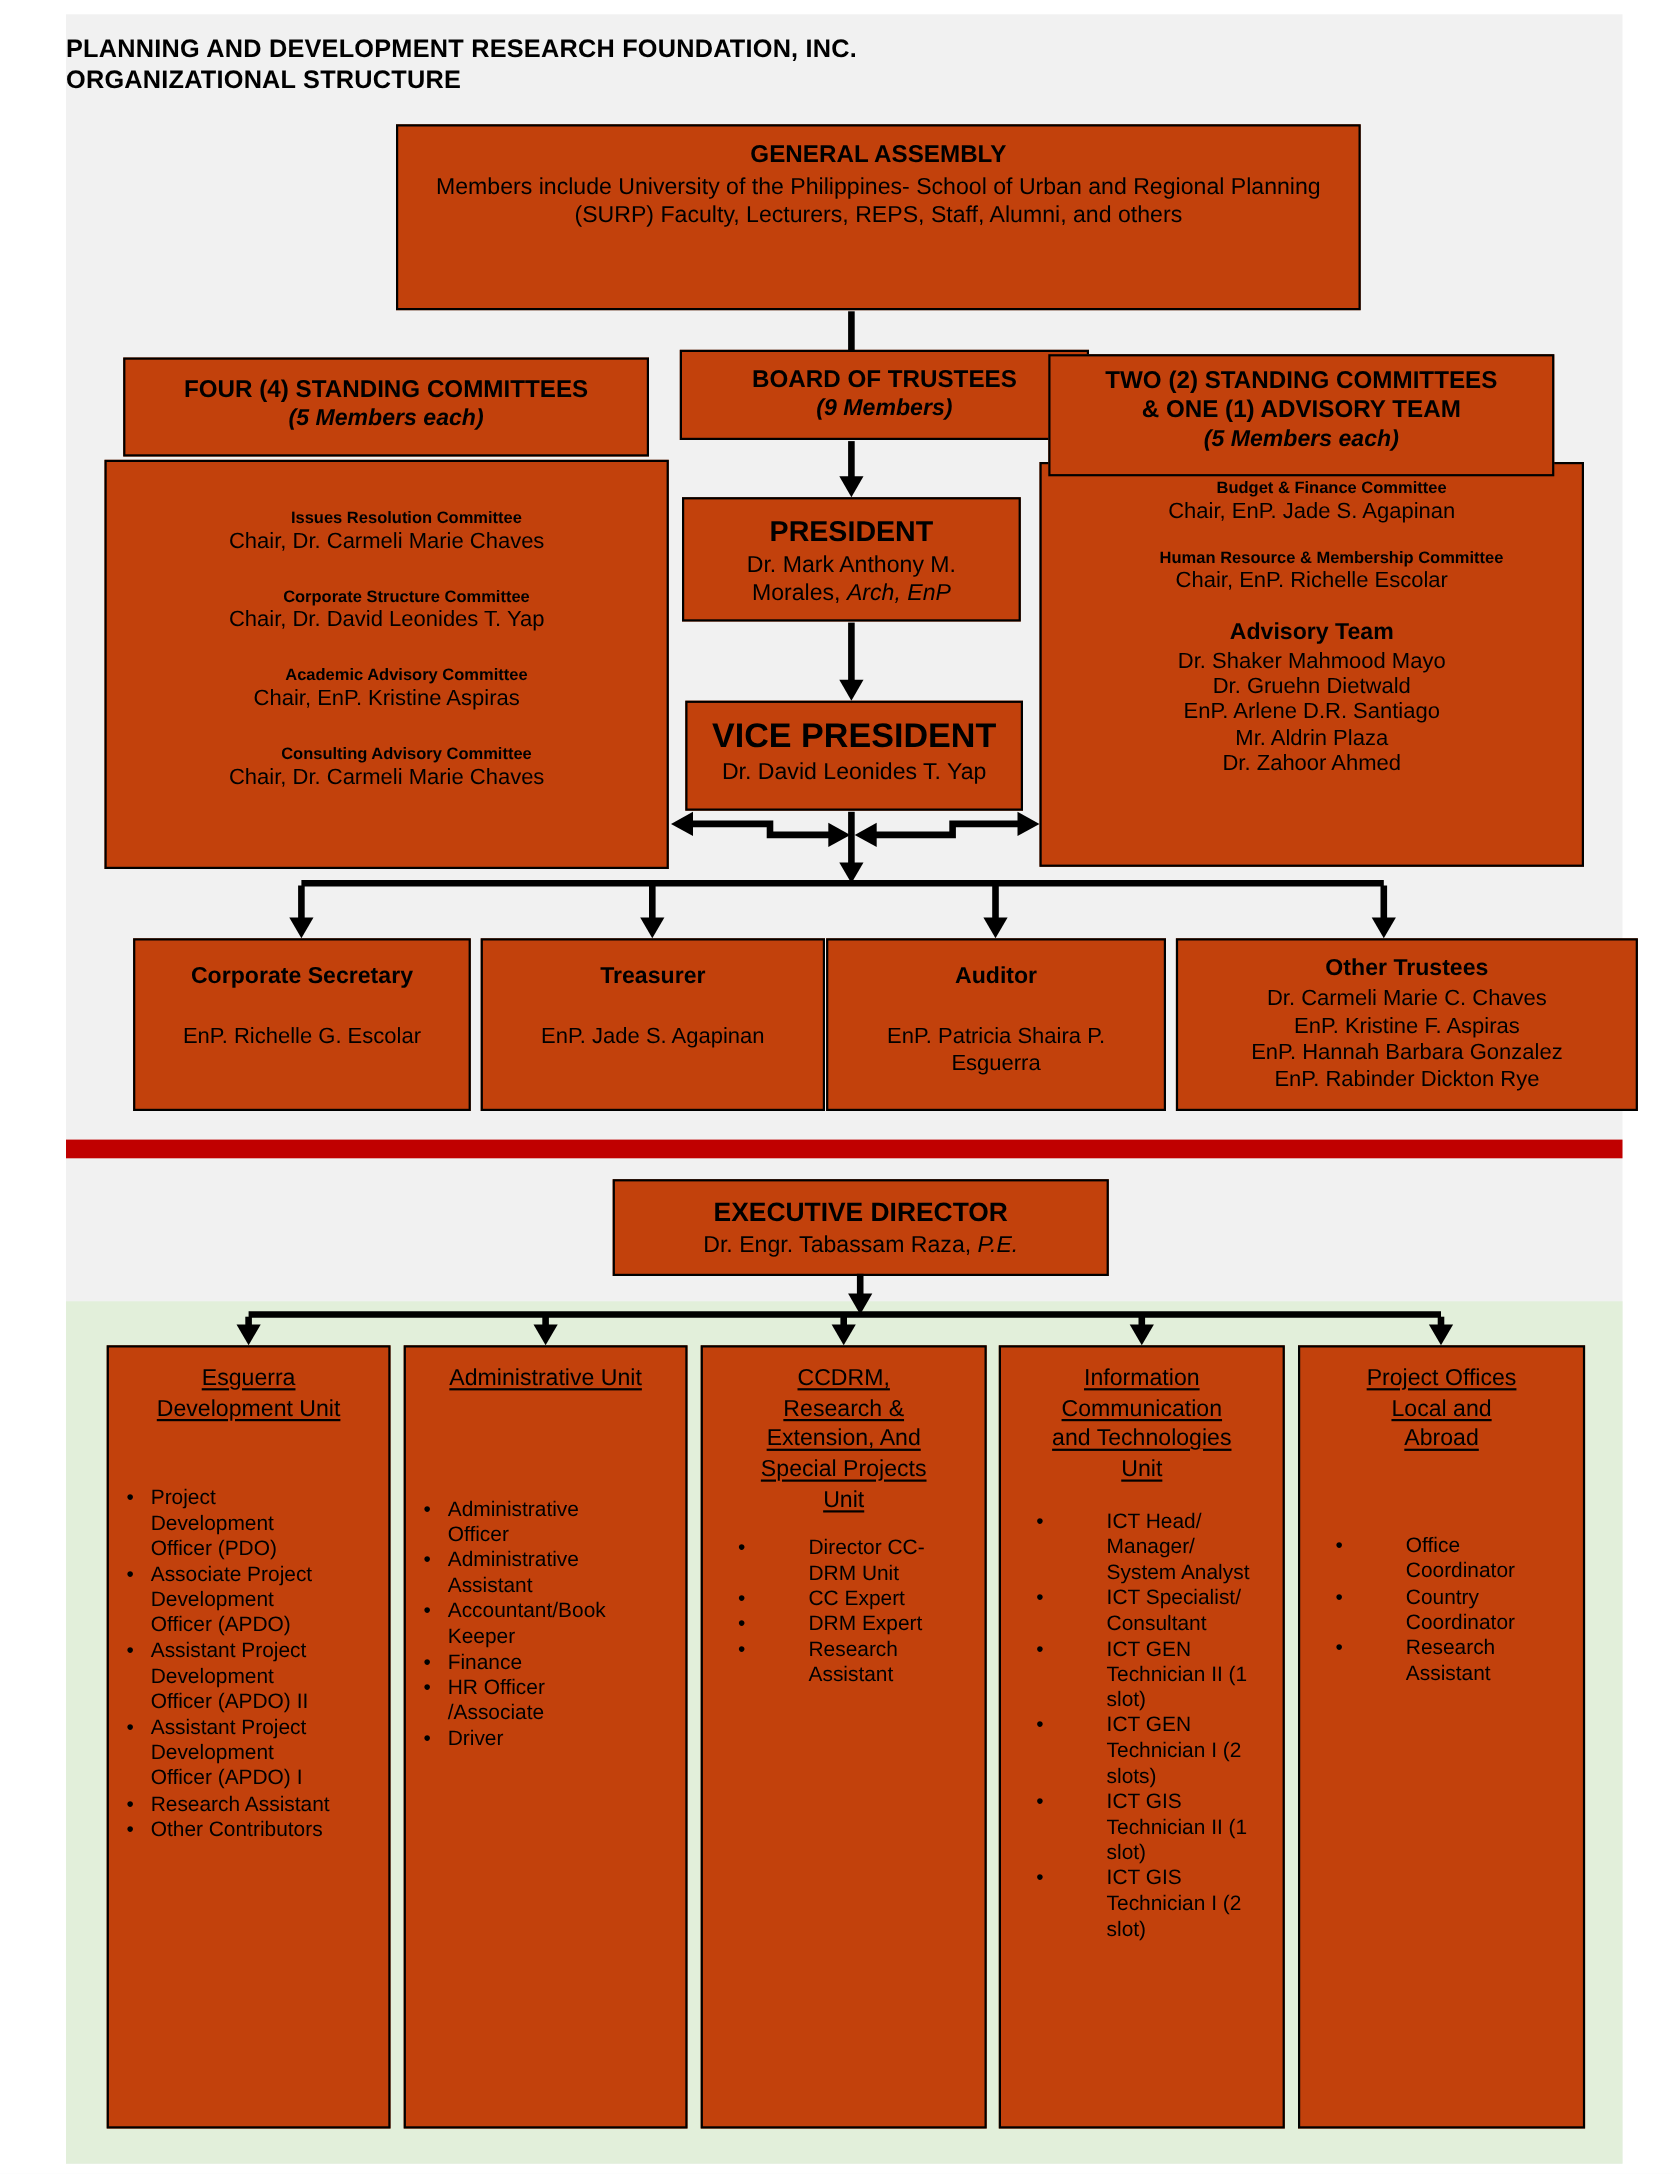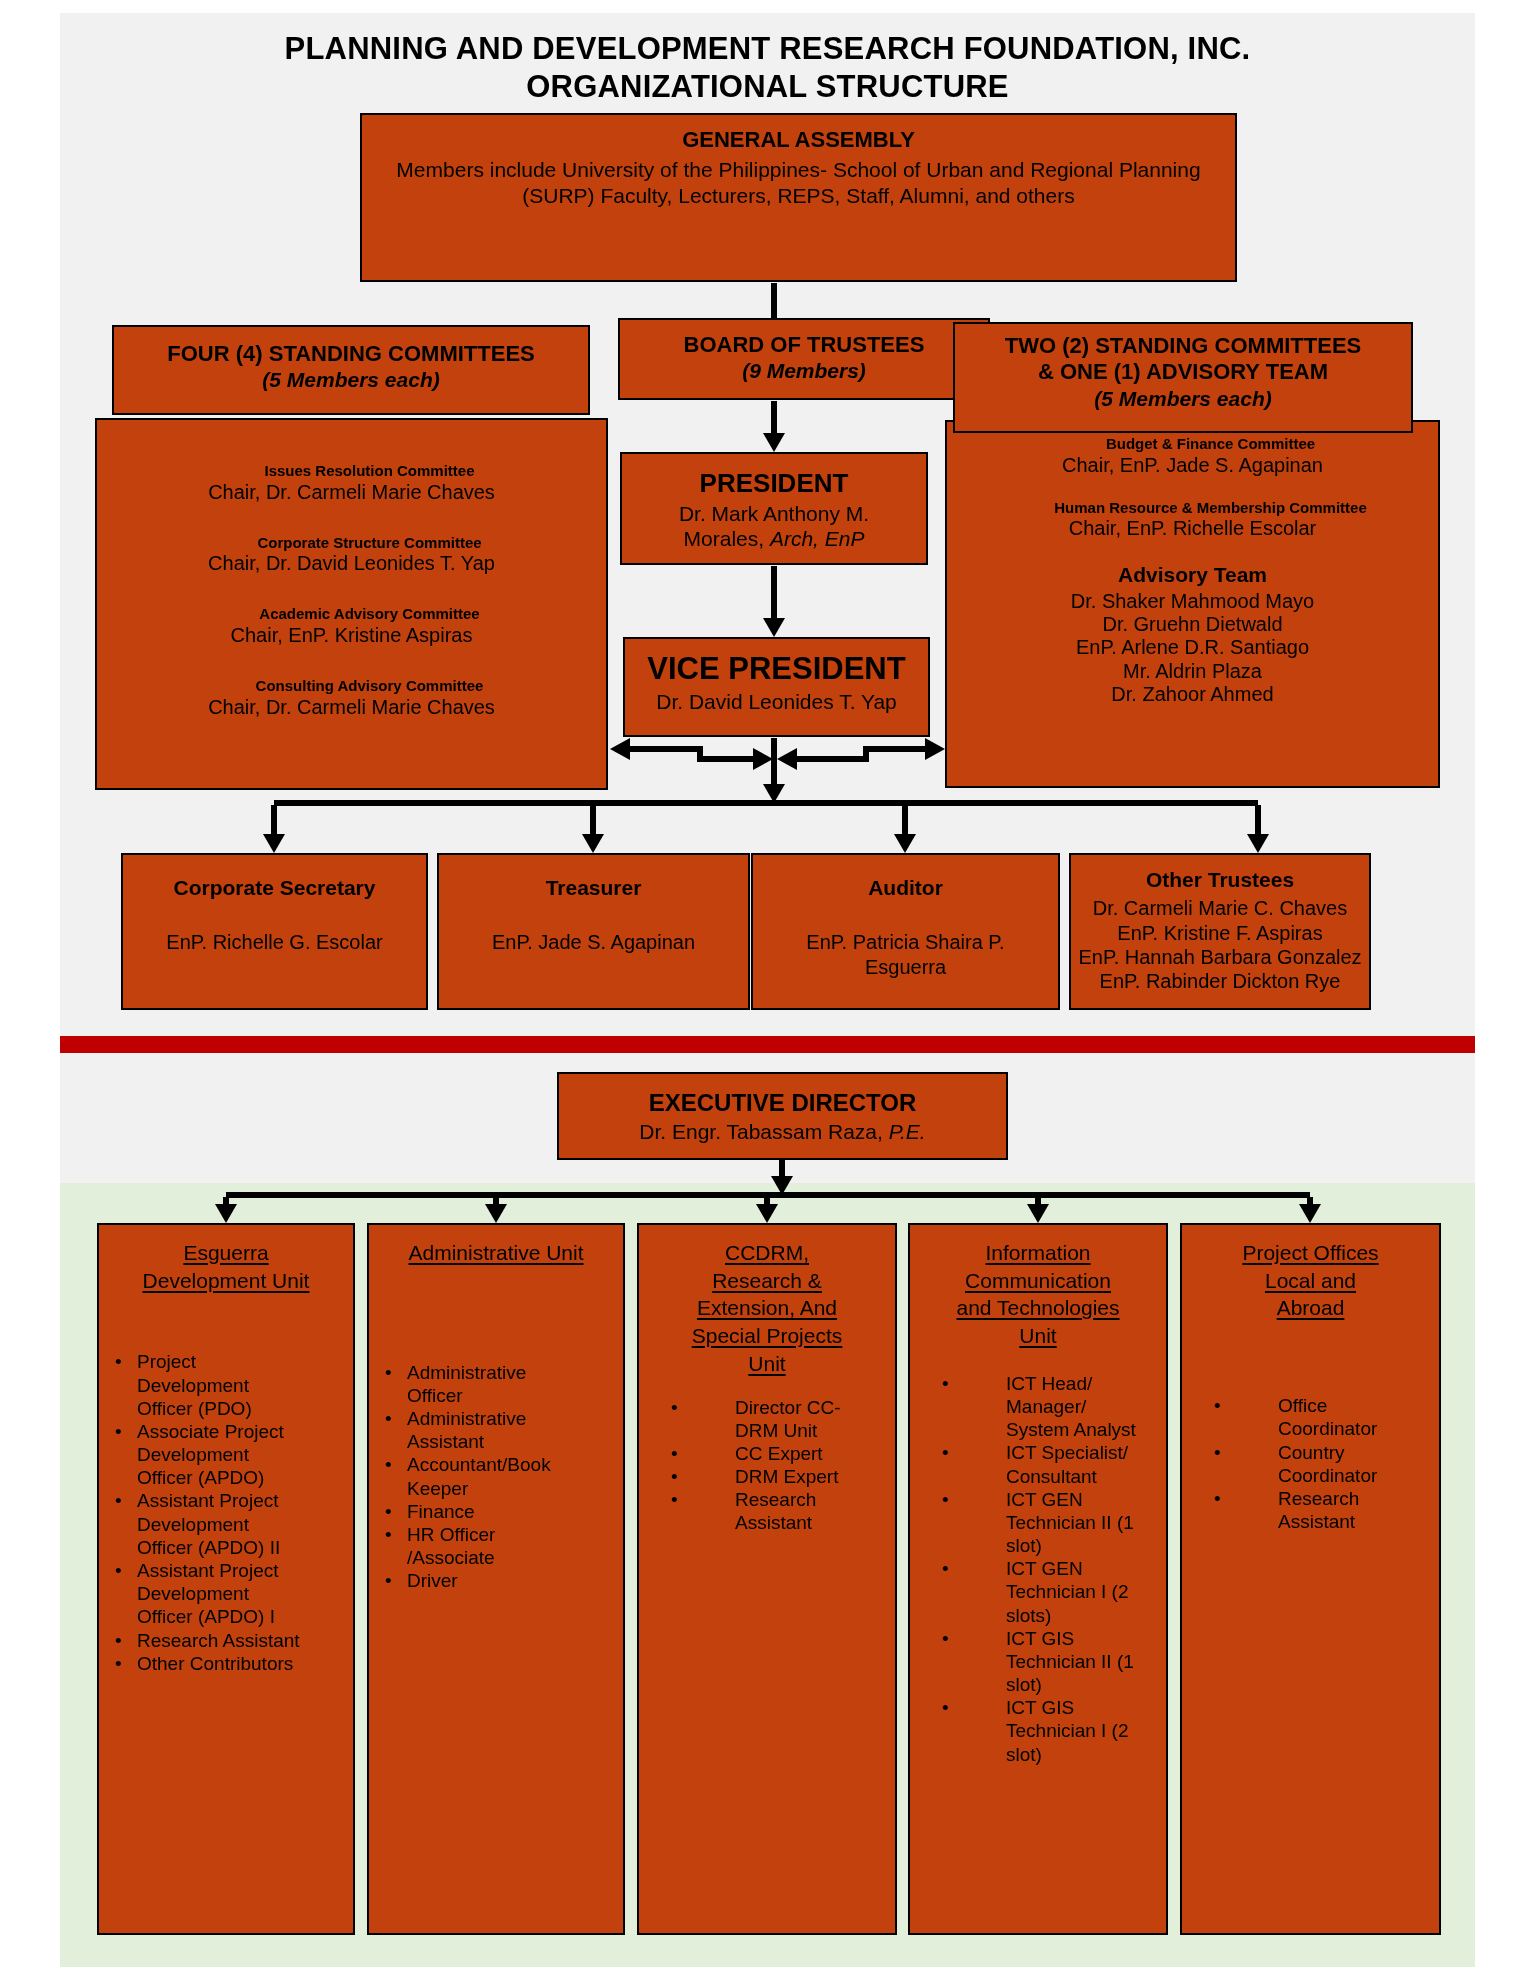--- a/index.html
+++ b/index.html
@@ -6,22 +6,22 @@
   html,body { background:#ffffff; }
   body { font-family:"Liberation Sans", sans-serif; color:#000; }
   #canvas { position:relative; width:1522px; height:1976px; background:#fff; overflow:hidden; }
   .slide-bg { position:absolute; left:60px; top:13px; width:1415px; height:1954px; background:#f1f1f1; }
   .green-bg { position:absolute; left:60px; top:1183px; width:1415px; height:784px; background:#e2efda; }
   .red-bar { position:absolute; left:60px; top:1036px; width:1415px; height:17px; background:#c00000; }
   svg.connectors { position:absolute; left:0; top:0; width:1522px; height:1976px; pointer-events:none; }
 
   .box { position:absolute; background:#c2410c; border:2px solid #000; text-align:center; }
 
-  .page-title { position:absolute; left:60px; top:30px; width:1415px; text-align:center;
-                font-size:31px; font-weight:bold; line-height:1.22; letter-spacing:0.2px; }
+  .page-title { position:absolute; left:60px; top:30px; width:1415px; text-align:left;
+                font-size:23px; font-weight:bold; line-height:1.22; letter-spacing:0.2px; }
 
   
   .ga-box { left:360px; top:113px; width:877px; height:169px; padding-top:12px; }
   .ga-title { font-size:22px; font-weight:bold; margin-bottom:4px; }
   .ga-desc { font-size:21px; line-height:1.22; max-width:812px; margin:0 auto; }
 
   
   .hdr-left { left:112px; top:325px; width:478px; height:90px; padding-top:14px; }
   .hdr-center { left:618px; top:318px; width:372px; height:82px; padding-top:12px; }
   .hdr-right { left:953px; top:322px; width:460px; height:111px; padding-top:9px; }
@@ -162,21 +162,21 @@
   <div class="box officer-box" style="left:437px; width:313px;">
     <div class="officer-title">Treasurer</div>
     <div class="officer-name">EnP. Jade S. Agapinan</div>
   </div>
 
   <div class="box officer-box" style="left:751px; width:309px; padding-left:18px; padding-right:18px;">
     <div class="officer-title">Auditor</div>
     <div class="officer-name">EnP. Patricia Shaira P. Esguerra</div>
   </div>
 
-  <div class="box officer-box ot" style="left:1069px; width:302px;">
+  <div class="box officer-box ot" style="left:1069px; width:420px;">
     <div class="officer-title tight">Other Trustees</div>
     <div class="officer-name">Dr. Carmeli Marie C. Chaves</div>
     <div class="officer-name">EnP. Kristine F. Aspiras</div>
     <div class="officer-name">EnP. Hannah Barbara Gonzalez</div>
     <div class="officer-name">EnP. Rabinder Dickton Rye</div>
   </div>
 
   <div class="box ed-box">
     <div class="ed-title">EXECUTIVE DIRECTOR</div>
     <div class="person-line"><span>Dr. Engr. Tabassam Raza, </span><i>P.E.</i></div>

